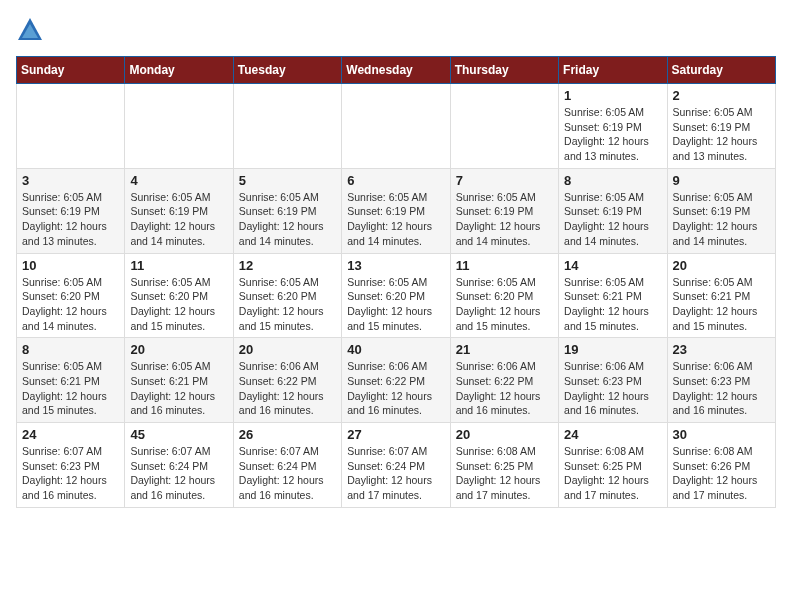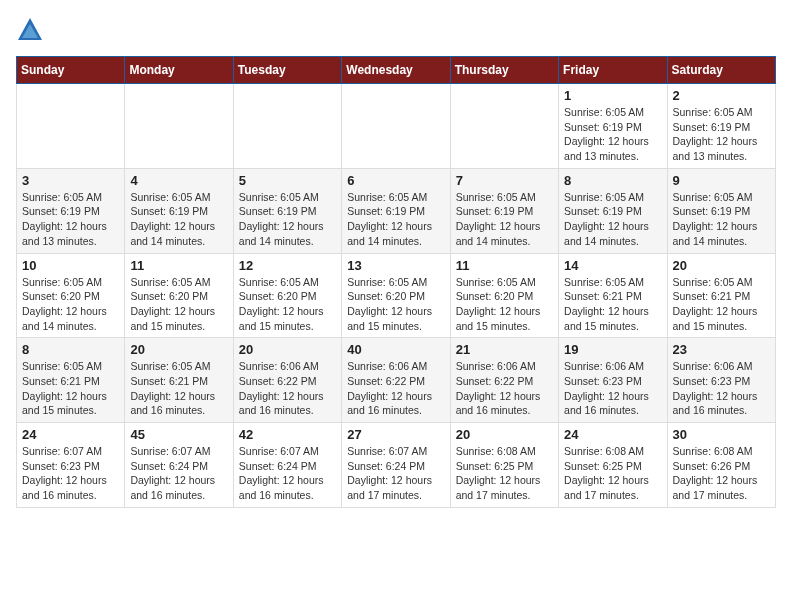--- a/index.html
+++ b/index.html
@@ -300,21 +300,21 @@
 and 16 minutes.</div>
         </td>
         <td>
           <div class="cell-date">45</div>
           <div class="cell-info">Sunrise: 6:07 AM
 Sunset: 6:24 PM
 Daylight: 12 hours
 and 16 minutes.</div>
         </td>
         <td>
-          <div class="cell-date">42</div>
+          <div class="cell-date">26</div>
           <div class="cell-info">Sunrise: 6:07 AM
 Sunset: 6:24 PM
 Daylight: 12 hours
 and 16 minutes.</div>
         </td>
         <td>
           <div class="cell-date">27</div>
           <div class="cell-info">Sunrise: 6:07 AM
 Sunset: 6:24 PM
 Daylight: 12 hours

